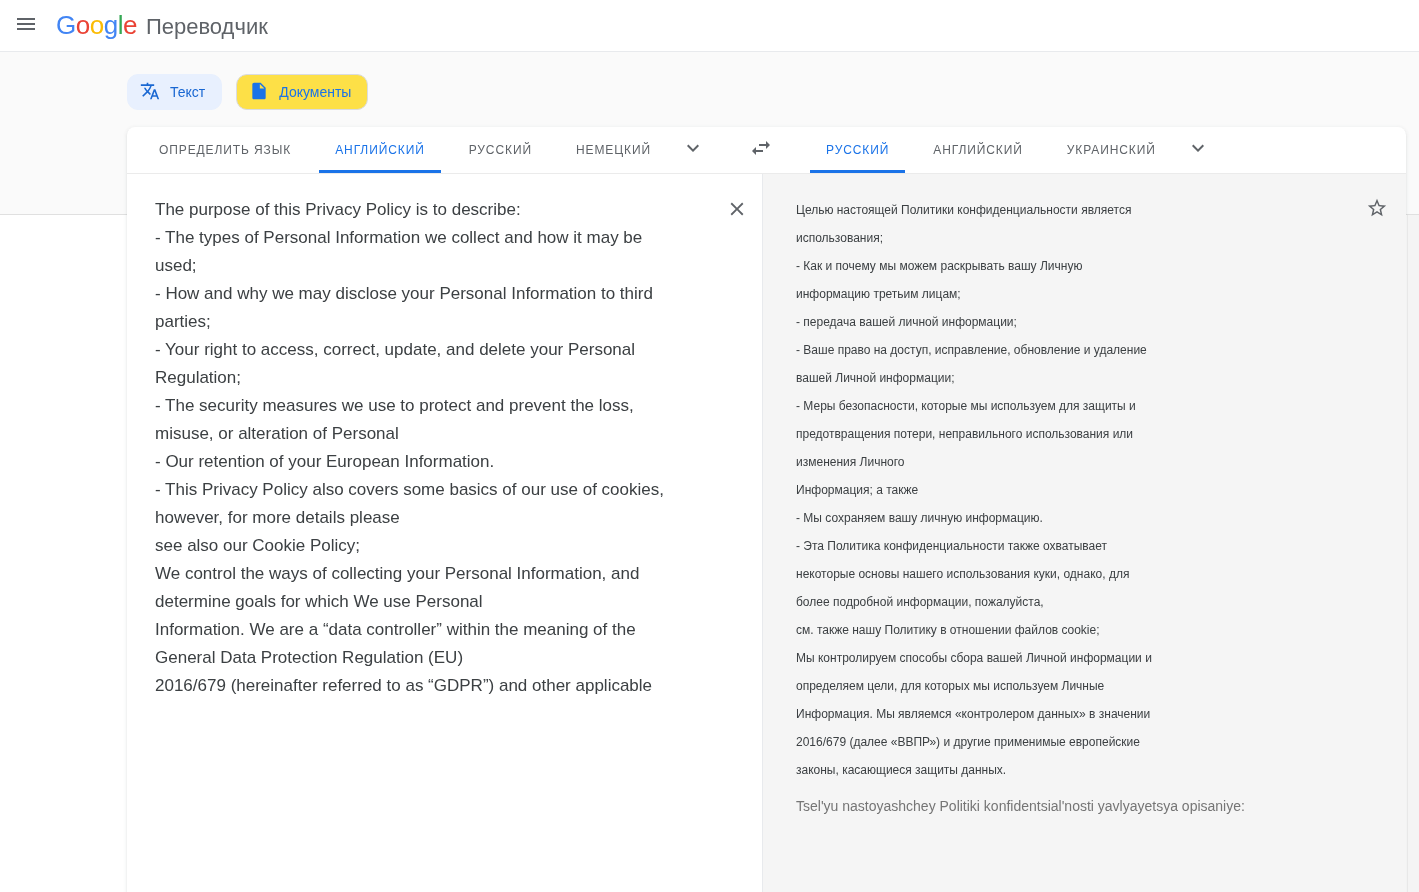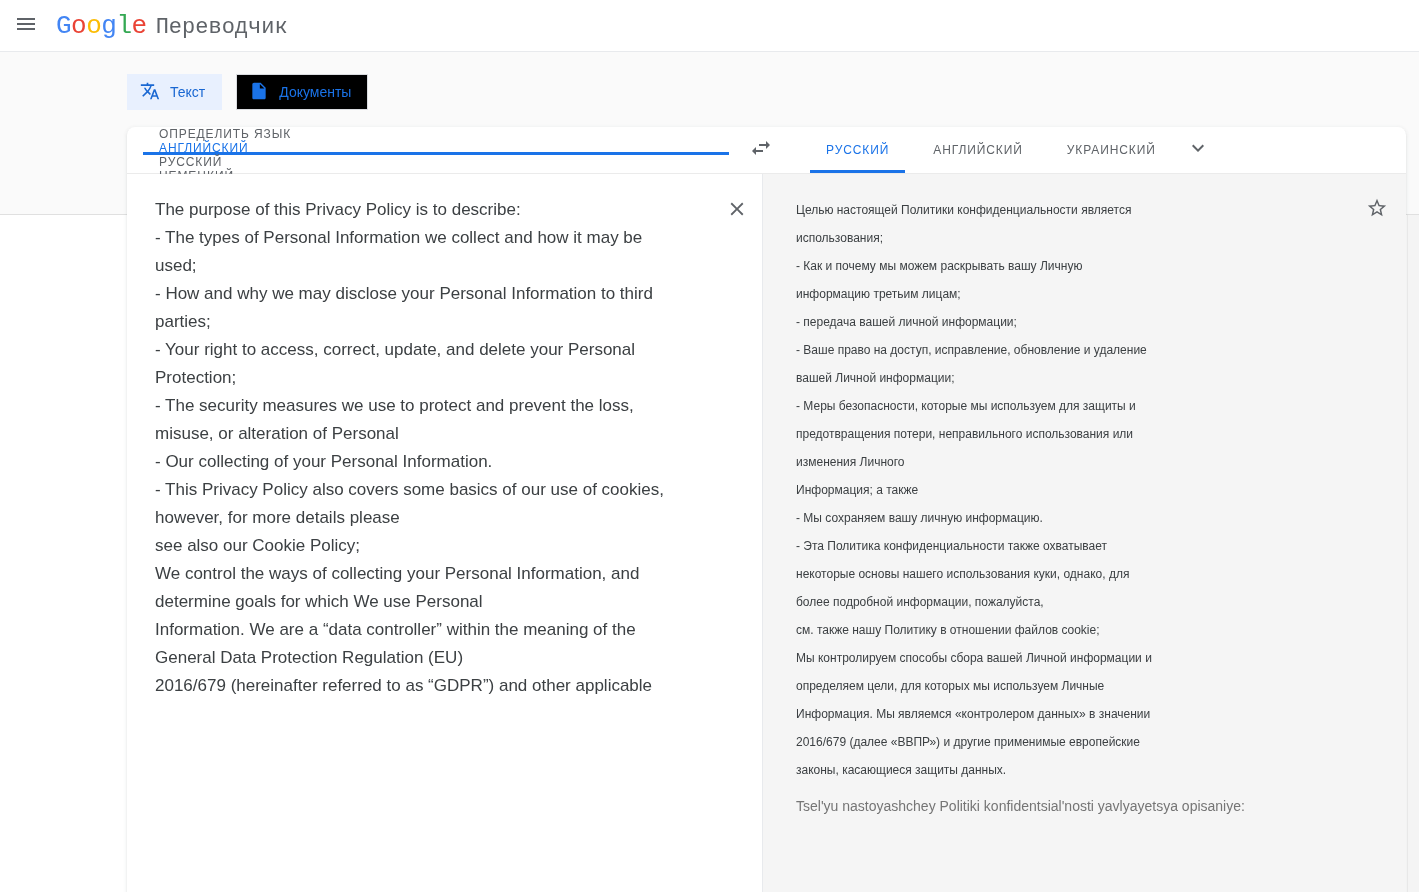--- a/index.html
+++ b/index.html
@@ -5,45 +5,45 @@
   * { margin:0; padding:0; box-sizing:border-box; }
   html,body { width:1419px; height:892px; overflow:hidden; background:#fff;
     font-family:"Liberation Sans","DejaVu Sans",sans-serif; }
   body { position:relative; }
 
   
   .header { position:absolute; top:0; left:0; right:0; height:52px; background:#fff;
     border-bottom:1px solid #e8eaed; display:flex; align-items:center; z-index:10; }
   .menu-btn { width:48px; height:48px; display:flex; align-items:center; justify-content:center;
     margin-left:2px; cursor:pointer; color:#5f6368; }
-  .logo { display:flex; align-items:baseline; margin-left:6px; cursor:pointer;font-family:Liberation Mono, monospace; }
+  .logo { display:flex; align-items:baseline; margin-left:6px; cursor:pointer; }
   .logo-google { font-size:26px; font-weight:500; letter-spacing:-0.5px; }
   .logo-google .l0,.logo-google .l3 { color:#4285F4; }
   .logo-google .l1,.logo-google .l5 { color:#EA4335; }
   .logo-google .l2 { color:#FBBC05; }
   .logo-google .l4 { color:#34A853; }
   .logo-product { font-size:22px; color:#5f6368; margin-left:9px; }
 
   
   .subheader { position:absolute; top:52px; left:0; right:0; height:163px;
     background:#fafafa; border-bottom:1px solid #e0e0e0; z-index:1; }
   .mode-buttons { position:absolute; top:74px; left:127px; display:flex; gap:14px; z-index:3; }
-  .mode-btn { height:36px; border-radius:0; display:flex; align-items:center;
+  .mode-btn { height:36px; border-radius:11px; display:flex; align-items:center;
     padding:0 16px 0 12px; font-size:14px; font-weight:500; cursor:pointer; }
   .mode-btn svg { margin-right:10px; }
   .mode-btn.selected { background:#e8f0fe; color:#1967d2; border:1px solid #e8f0fe; }
-  .mode-btn.outlined { background:#000000; color:#1a73e8; border:1px solid #dadce0; }
+  .mode-btn.outlined { background:#fde047; color:#1a73e8; border:1px solid #dadce0; }
 
   
   .card { position:absolute; left:127px; top:127px; width:1279px; height:820px;
     background:#fff; border-radius:8px 8px 0 0; z-index:2;
     box-shadow:0 1px 1px rgba(60,64,67,.12), 0 1px 4px rgba(60,64,67,.12); }
 
   .tabbar { position:relative; display:flex; height:47px; border-bottom:1px solid #ebebeb; }
-  .tabs-left { width:608px; display:flex; padding-left:10px;flex-direction:column; }
+  .tabs-left { width:608px; display:flex; padding-left:10px; }
   .tabs-right { position:absolute; left:677px; top:0; bottom:0; display:flex; }
   .tab { display:flex; align-items:center; padding:0 16px; margin:0 6px; font-size:12px;
     letter-spacing:.9px; font-weight:500; color:#5f6368; position:relative;
     cursor:pointer; white-space:nowrap; }
   .tab.active { color:#1a73e8; }
   .tab.active::after { content:""; position:absolute; left:0; right:0; bottom:0;
     height:3px; background:#1a73e8; }
   .chev-btn { display:flex; align-items:center; justify-content:center; width:40px;
     color:#5f6368; cursor:pointer; }
   .swap-btn { position:absolute; left:608px; top:0; bottom:0; width:52px; display:flex;
@@ -148,24 +148,24 @@
   <div class="panels">
 
     <div class="left-panel">
       <div class="source-text">
           <div class="text-line">The purpose of this Privacy Policy is to describe:</div>
           <div class="text-line">- The types of Personal Information we collect and how it may be</div>
           <div class="text-line">used;</div>
           <div class="text-line">- How and why we may disclose your Personal Information to third</div>
           <div class="text-line">parties;</div>
           <div class="text-line">- Your right to access, correct, update, and delete your Personal</div>
-          <div class="text-line">Protection;</div>
+          <div class="text-line">Regulation;</div>
           <div class="text-line">- The security measures we use to protect and prevent the loss,</div>
           <div class="text-line">misuse, or alteration of Personal</div>
-          <div class="text-line">- Our collecting of your Personal Information.</div>
+          <div class="text-line">- Our retention of your European Information.</div>
           <div class="text-line">- This Privacy Policy also covers some basics of our use of cookies,</div>
           <div class="text-line">however, for more details please</div>
           <div class="text-line">see also our Cookie Policy;</div>
           <div class="text-line">We control the ways of collecting your Personal Information, and</div>
           <div class="text-line">determine goals for which We use Personal</div>
           <div class="text-line">Information. We are a “data controller” within the meaning of the</div>
           <div class="text-line">General Data Protection Regulation (EU)</div>
           <div class="text-line">2016/679 (hereinafter referred to as “GDPR”) and other applicable</div>
         </div>
       <div class="close-btn">

